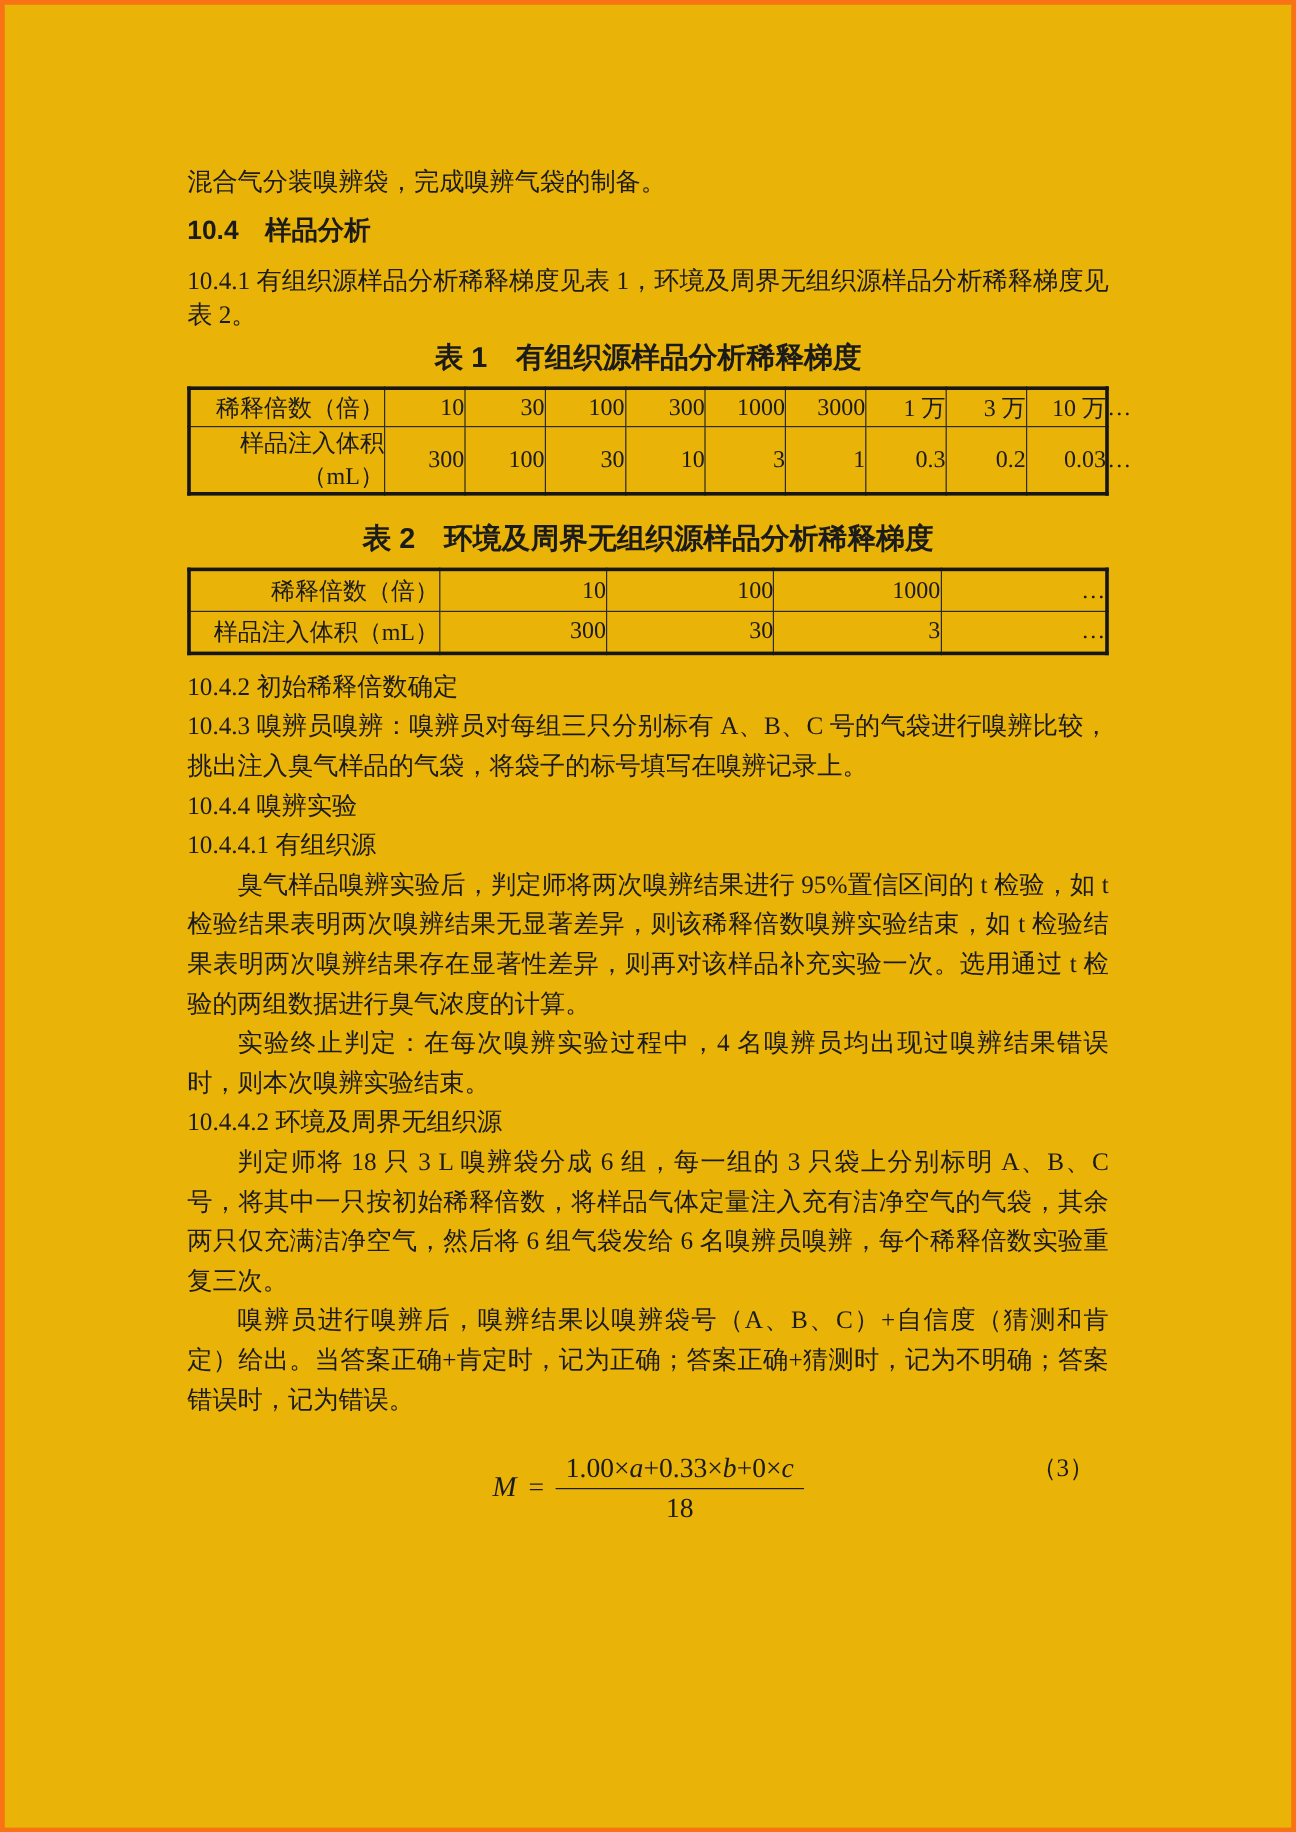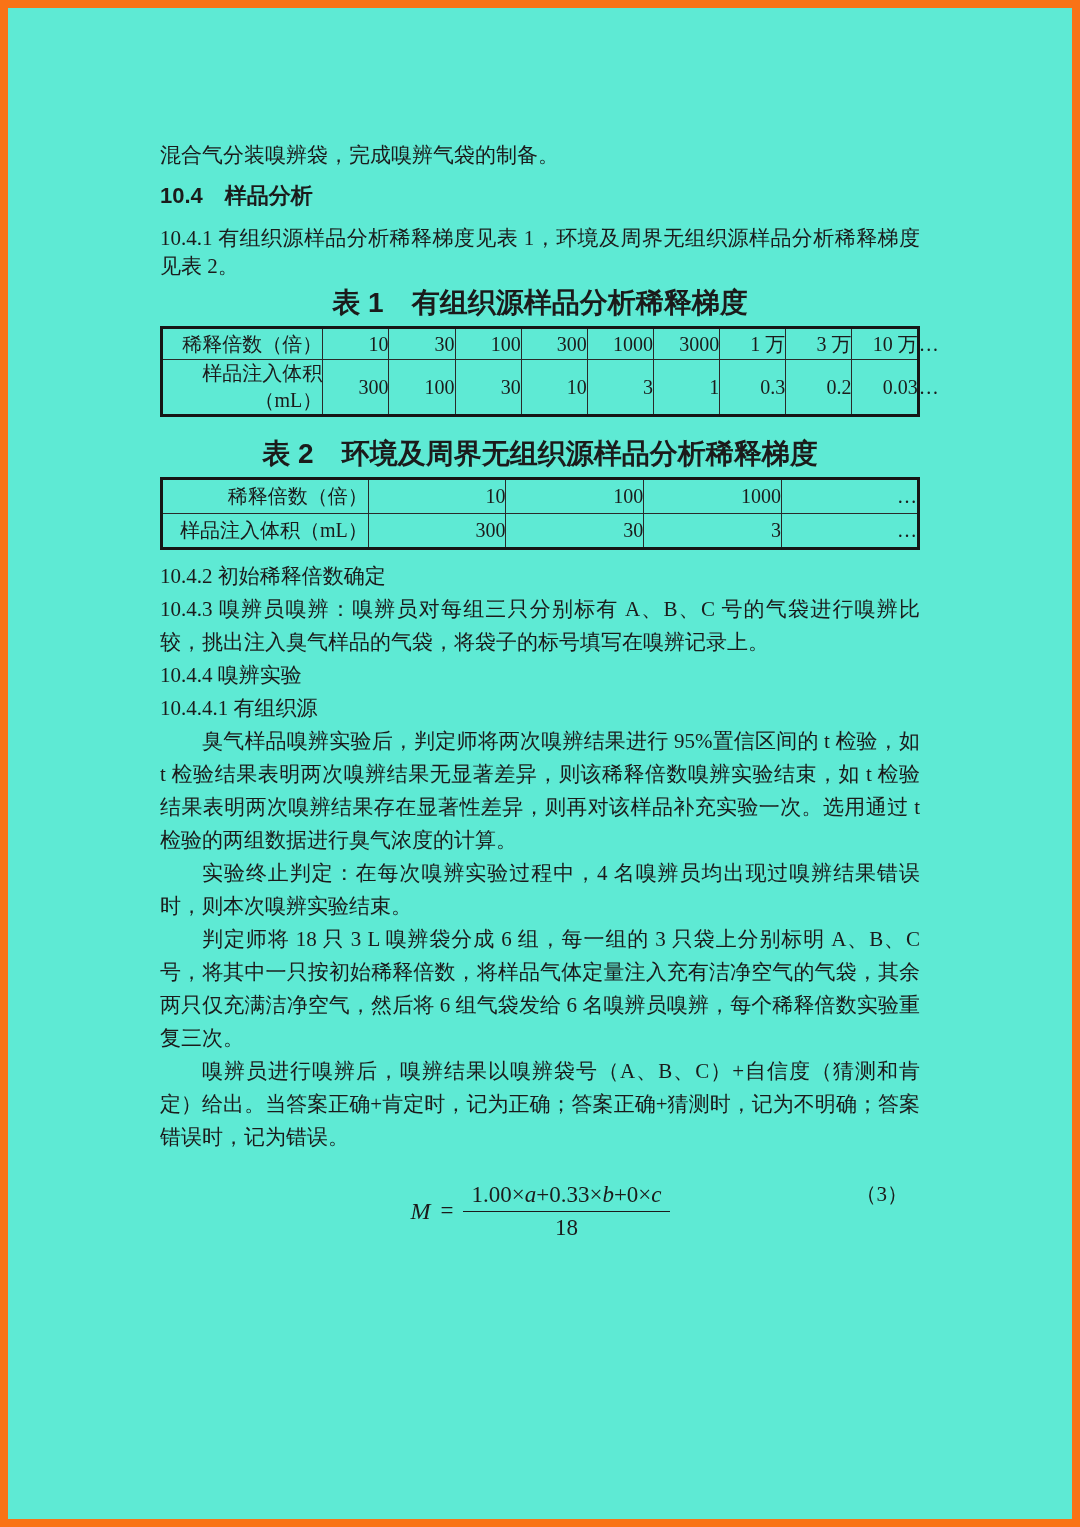--- a/index.html
+++ b/index.html
@@ -1,42 +1,42 @@
 <!DOCTYPE html>
 <html lang="zh"><head>
 <meta charset="utf-8">
 <style>
   html,body{margin:0;padding:0;background:#fff;}
   .page{
     position:relative;
     width:1080px;height:1527px;
     box-sizing:border-box;
-    background:#5eead4;
-    border:8px solid #f97316;
+    background:#eab308;
+    border:4px solid #f97316;
     overflow:hidden;
     font-family:"Liberation Serif","DejaVu Serif",serif;
     color:#1b1b1b;
   }
   .content{
     position:relative;
     box-sizing:border-box;
     width:100%;height:100%;
     padding:134px 152px 0 152px;
   }
   .body-text{font-size:21px;line-height:33px;text-align:justify;margin:0;}
   .indent{text-indent:2em;}
   .intro{font-size:21px;line-height:26px;margin:0 0 14px 0;text-align:justify;}
   .h-main{
     font-family:Liberation Sans, sans-serif;
     font-weight:bold;font-size:22px;line-height:28px;margin:0 0 14px 0;
   }
   .h-sub{font-size:21px;line-height:28px;margin:0 0 10px 0;text-align:justify;}
   .tbl-caption{
     font-family:"Liberation Sans","DejaVu Sans",sans-serif;
-    font-weight:bold;font-size:28px;line-height:26px;
+    font-weight:bold;font-size:24px;line-height:26px;
     text-align:center;margin:0 0 10px 0;
   }
   .tbl-caption.second{margin-top:24px;}
   table.data-table{
     width:100%;
     border-collapse:collapse;
     border:3px solid #161616;
     table-layout:fixed;
   }
   table.data-table td{
@@ -146,20 +146,21 @@
       </tr>
     </tbody>
       </table>
 
     <p class="body-text sec-gap">10.4.2 初始稀释倍数确定</p>
     <p class="body-text">10.4.3 嗅辨员嗅辨：嗅辨员对每组三只分别标有 A、B、C 号的气袋进行嗅辨比较，挑出注入臭气样品的气袋，将袋子的标号填写在嗅辨记录上。</p>
     <p class="body-text">10.4.4 嗅辨实验</p>
     <p class="body-text">10.4.4.1 有组织源</p>
     <p class="body-text indent">臭气样品嗅辨实验后，判定师将两次嗅辨结果进行 95%置信区间的 t 检验，如 t 检验结果表明两次嗅辨结果无显著差异，则该稀释倍数嗅辨实验结束，如 t 检验结果表明两次嗅辨结果存在显著性差异，则再对该样品补充实验一次。选用通过 t 检验的两组数据进行臭气浓度的计算。</p>
     <p class="body-text indent">实验终止判定：在每次嗅辨实验过程中，4 名嗅辨员均出现过嗅辨结果错误时，则本次嗅辨实验结束。</p>
+    <p class="body-text">10.4.4.2 环境及周界无组织源</p>
     <p class="body-text indent">判定师将 18 只 3 L 嗅辨袋分成 6 组，每一组的 3 只袋上分别标明 A、B、C 号，将其中一只按初始稀释倍数，将样品气体定量注入充有洁净空气的气袋，其余两只仅充满洁净空气，然后将 6 组气袋发给 6 名嗅辨员嗅辨，每个稀释倍数实验重复三次。</p>
     <p class="body-text indent">嗅辨员进行嗅辨后，嗅辨结果以嗅辨袋号（A、B、C）+自信度（猜测和肯定）给出。当答案正确+肯定时，记为正确；答案正确+猜测时，记为不明确；答案错误时，记为错误。</p>
 
     <div class="formula-row">
       <div class="formula">
         <span class="mvar lhs">M</span>
         <span style="margin-left:10px;">=</span>
         <span class="frac">
           <span class="num"><span>1.00×</span><span class="mvar">a</span><span>+0.33×</span><span class="mvar">b</span><span>+0×</span><span class="mvar">c</span></span>
           <span class="den">18</span>

